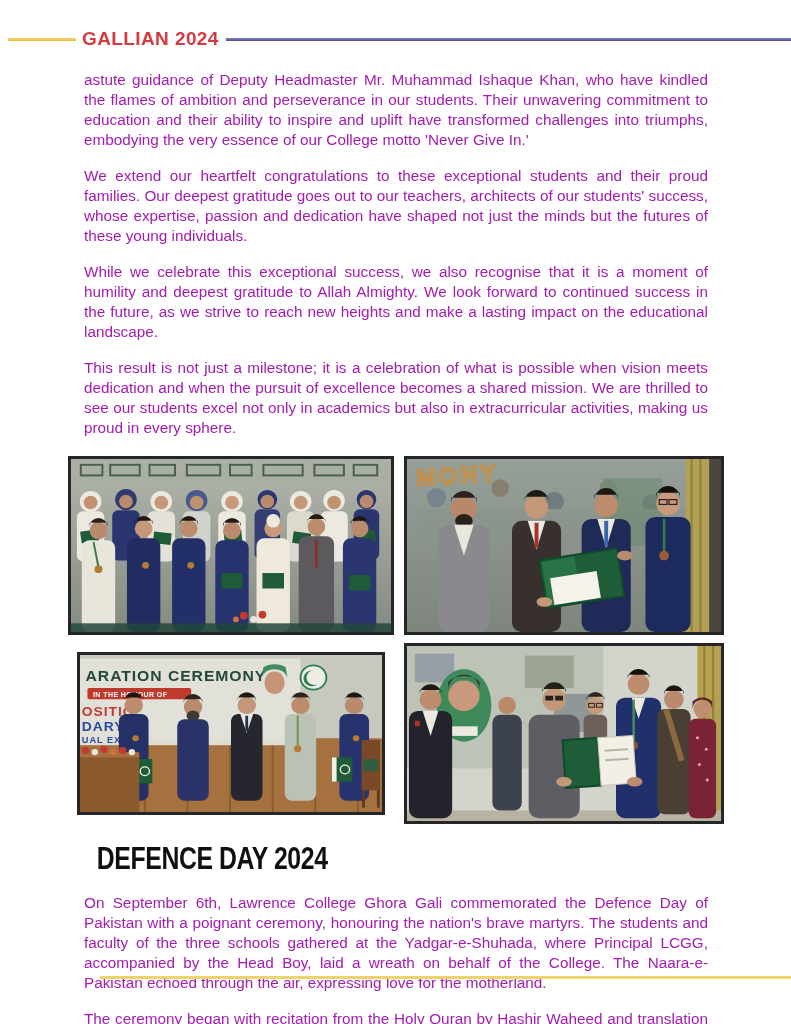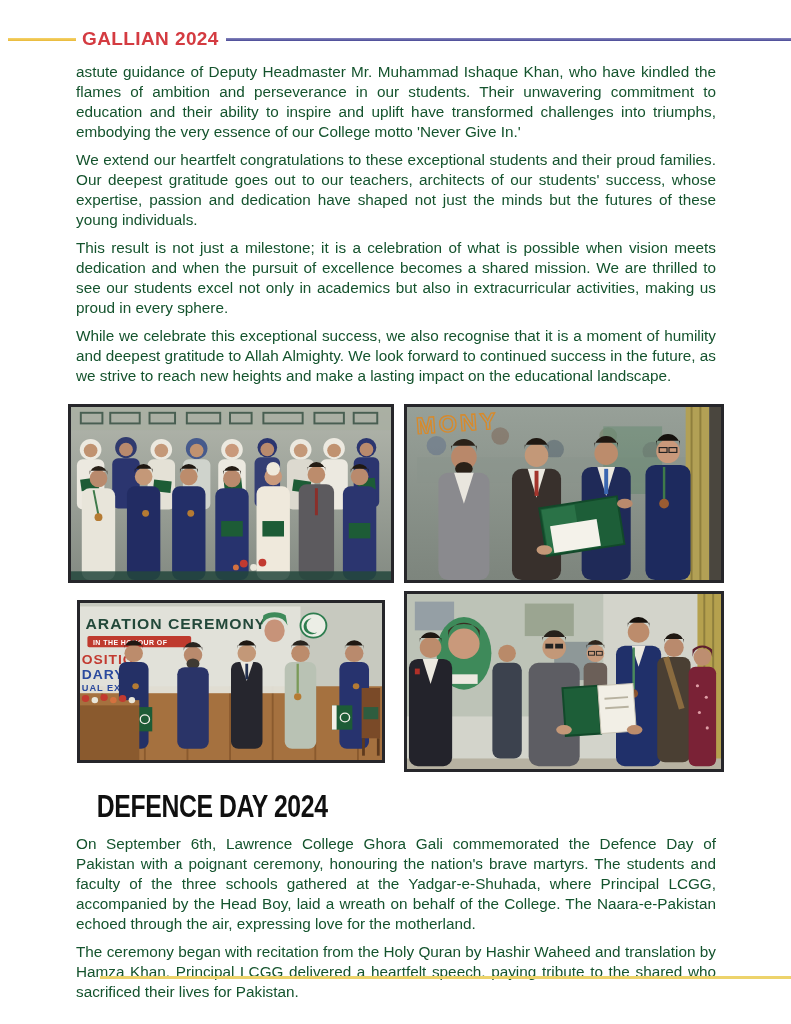--- a/index.html
+++ b/index.html
@@ -12,21 +12,21 @@
   .rule{display:block;}
   .rule-gold{width:68px;height:3px;background:linear-gradient(#f6d36a,#e8b93a);}
   .mag-title{
     margin:0 7px 0 6px;font-size:19px;font-weight:bold;color:#d43b41;
     letter-spacing:0.4px;line-height:22px;white-space:nowrap;
   }
   .rule-purple{flex:1;height:3px;background:linear-gradient(#8585bd,#4a4a96);}
   
   .content{position:absolute;top:54px;left:68px;width:656px;}
   .content p{
-    margin:8px;font-size:15.3px;line-height:20px;color:#14532d;
+    margin:16px;font-size:15.3px;line-height:20px;color:#a21caf;
     text-align:justify;text-justify:inter-word;
   }
   
   .gallery{
     margin-top:18px;display:grid;
     grid-template-columns:326px 320px;grid-template-rows:179px 181px;
     column-gap:10px;row-gap:8px;
   }
   .photo{
     box-sizing:border-box;border:3px solid #26262a;background:#9aa39a;overflow:hidden;
@@ -53,22 +53,22 @@
 
   <div class="header">
     <span class="rule rule-gold"></span>
     <h1 class="mag-title">GALLIAN 2024</h1>
     <span class="rule rule-purple"></span>
   </div>
 
   <div class="content">
     <p>astute guidance of Deputy Headmaster Mr. Muhammad Ishaque Khan, who have kindled the flames of ambition and perseverance in our students. Their unwavering commitment to education and their ability to inspire and uplift have transformed challenges into triumphs, embodying the very essence of our College motto 'Never Give In.'</p>
     <p>We extend our heartfelt congratulations to these exceptional students and their proud families. Our deepest gratitude goes out to our teachers, architects of our students' success, whose expertise, passion and dedication have shaped not just the minds but the futures of these young individuals.</p>
+    <p>While we celebrate this exceptional success, we also recognise that it is a moment of humility and deepest gratitude to Allah Almighty. We look forward to continued success in the future, as we strive to reach new heights and make a lasting impact on the educational landscape.</p>
     <p>This result is not just a milestone; it is a celebration of what is possible when vision meets dedication and when the pursuit of excellence becomes a shared mission. We are thrilled to see our students excel not only in academics but also in extracurricular activities, making us proud in every sphere.</p>
-    <p>While we celebrate this exceptional success, we also recognise that it is a moment of humility and deepest gratitude to Allah Almighty. We look forward to continued success in the future, as we strive to reach new heights and make a lasting impact on the educational landscape.</p>
 
     <div class="gallery">
 
       <figure class="photo" style="margin:0">
         <svg viewBox="0 0 326 179" preserveAspectRatio="none">
           <defs>
             <linearGradient id="pg1" x1="0" y1="0" x2="0" y2="1">
               <stop offset="0" stop-color="#b2b6ac"></stop>
                 <stop offset="1" stop-color="#848b83"></stop>
             </linearGradient>

